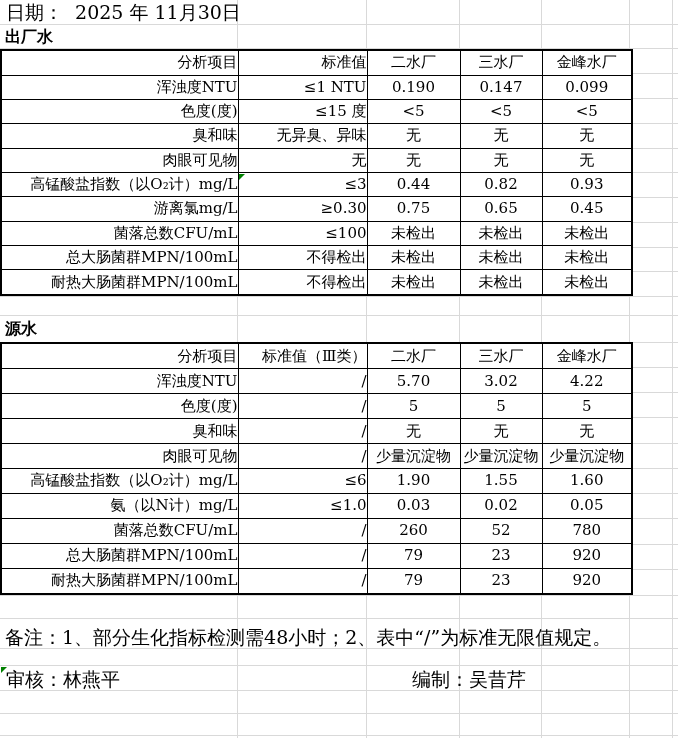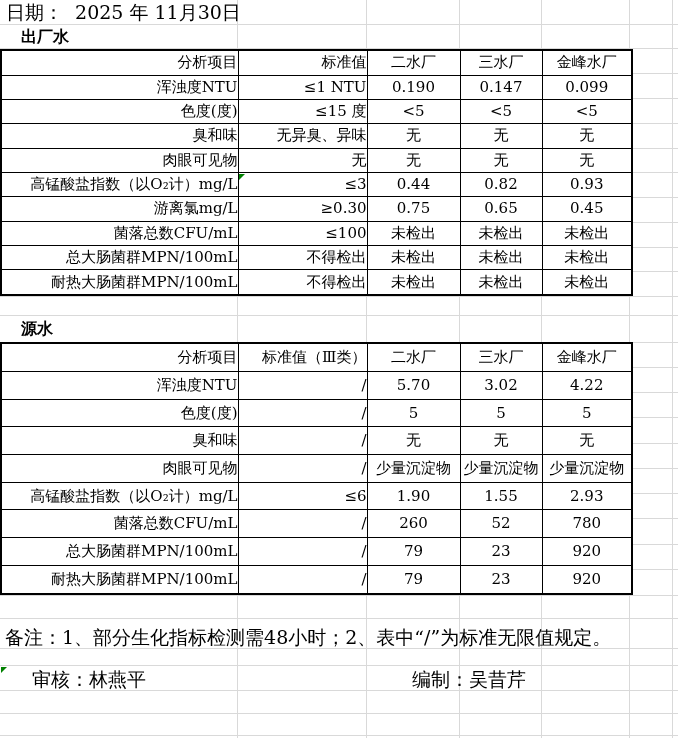--- a/index.html
+++ b/index.html
@@ -14,21 +14,21 @@
   
   table.grid{position:absolute;border-collapse:collapse;table-layout:fixed;
              background:#ffffff;border:2px solid #000;}
   table.grid th,table.grid td{border:1px solid #000;font-weight:normal;
              font-size:15px;line-height:1;padding:0;white-space:nowrap;
              overflow:hidden;vertical-align:middle;}
   .al{text-align:right;padding-left:4px;}
   .ac{text-align:center;margin-top:36px;}
 
   .free-text{position:absolute;font-size:19px;white-space:pre;line-height:18px;}
-  .sec-title{position:absolute;font-size:16px;font-weight:bold;white-space:pre;line-height:19px;margin-left:16px;}
+  .sec-title{position:absolute;font-size:16px;font-weight:bold;white-space:pre;line-height:19px;}
   .err-marker{position:absolute;width:0;height:0;
               border-top:6px solid #008000;border-right:6px solid transparent;}
 </style>
 </head>
 <body>
 
 <div class="sheet">
 
   <div class="vline" style="left:237px"></div>
   <div class="vline" style="left:366px"></div>
@@ -200,21 +200,28 @@
       <td class="al">/</td>
       <td class="ac">少量沉淀物</td>
       <td class="ac">少量沉淀物</td>
       <td class="ac">少量沉淀物</td>
     </tr>
     <tr>
       <td class="al">高锰酸盐指数（以O₂计）mg/L</td>
       <td class="al">≤6</td>
       <td class="ac">1.90</td>
       <td class="ac">1.55</td>
-      <td class="ac">2.93</td>
+      <td class="ac">1.60</td>
+    </tr>
+    <tr>
+      <td class="al">氨（以N计）mg/L</td>
+      <td class="al">≤1.0</td>
+      <td class="ac">0.03</td>
+      <td class="ac">0.02</td>
+      <td class="ac">0.05</td>
     </tr>
     <tr>
       <td class="al">菌落总数CFU/mL</td>
       <td class="al">/</td>
       <td class="ac">260</td>
       <td class="ac">52</td>
       <td class="ac">780</td>
     </tr>
     <tr>
       <td class="al">总大肠菌群MPN/100mL</td>
@@ -229,16 +236,16 @@
       <td class="ac">79</td>
       <td class="ac">23</td>
       <td class="ac">920</td>
     </tr>
   </tbody>
     </table>
 
   <div class="free-text" style="left:5px;top:628px">备注：1、部分生化指标检测需48小时；2、表中“/”为标准无限值规定。</div>
 
   <div class="err-marker" style="left:1px;top:667px"></div>
-  <div class="free-text" style="left:32px;top:670px">审核：林燕平</div>
+  <div class="free-text" style="left:6px;top:670px">审核：林燕平</div>
   <div class="free-text" style="left:412px;top:670px">编制：吴昔芹</div>
 
 </div>
 
 </body></html>

